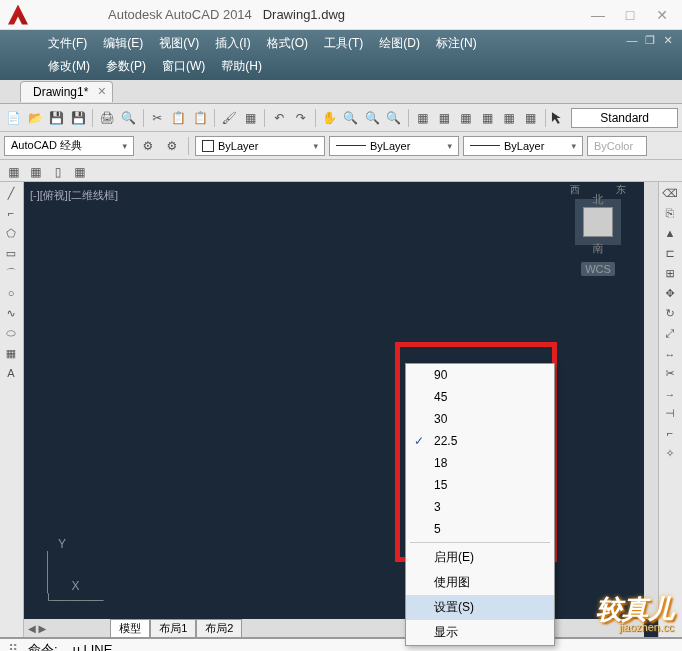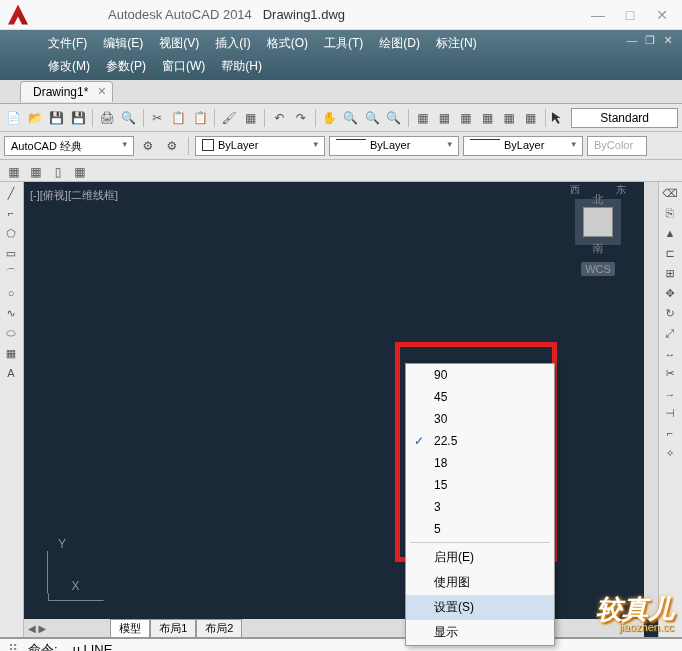--- a/index.html
+++ b/index.html
@@ -21,21 +21,21 @@
     .doc-tab { background: #f5f5f5; padding: 3px 24px 3px 12px; font-size: 12px; border: 1px solid #aaa; border-bottom: none; border-radius: 4px 4px 0 0; position: relative; }
     .tab-close { position: absolute; right: 6px; color: #888; font-size: 11px; cursor: pointer; }
     
     .toolbar-row { background: #e8e8e8; border-bottom: 1px solid #bbb; display: flex; align-items: center; padding: 3px 4px; gap: 2px; height: 28px; }
     .tool-btn { width: 20px; height: 20px; border: 1px solid transparent; display: flex; align-items: center; justify-content: center; cursor: pointer; font-size: 12px; color: #555; }
     .tool-sep { width: 1px; height: 18px; background: #bbb; margin: 0 2px; }
     .style-box { margin-left: auto; border: 1px solid #999; padding: 2px 28px; font-size: 12px; background: #fff; cursor: pointer; }
     .cursor-icon { width: 16px; height: 16px; margin-right: 4px; }
     
     .prop-row { background: #e8e8e8; border-bottom: 1px solid #bbb; display: flex; align-items: center; padding: 3px 4px; gap: 4px; height: 28px; }
-    .prop-select { border: 1px solid #999; padding: 2px 6px; font-size: 11px; background: #fff; display: flex; gap: 4px; cursor: pointer; height: 20px; }
+    .prop-select { border: 1px solid #999; padding: 2px 6px; font-size: 11px; background: #fff; display: flex; align-items: center; gap: 4px; cursor: pointer; height: 20px; }
     .prop-select .arrow { margin-left: auto; font-size: 9px; color: #666; }
     .layer-swatch { width: 12px; height: 12px; background: #fff; border: 1px solid #333; }
     .line-sample { width: 30px; height: 1px; background: #333; }
     
     .small-toolbar { background: #e8e8e8; border-bottom: 1px solid #bbb; display: flex; padding: 2px 4px; gap: 2px; height: 22px; }
     
     .main-area { display: flex; height: 455px; }
     .left-tools { width: 24px; background: #e8e8e8; border-right: 1px solid #bbb; display: flex; flex-direction: column; gap: 2px; padding: 2px; }
     .right-tools { width: 24px; background: #e8e8e8; border-left: 1px solid #bbb; display: flex; flex-direction: column; gap: 2px; padding: 2px; }
     .side-btn { width: 18px; height: 18px; font-size: 11px; color: #555; display: flex; align-items: center; justify-content: center; cursor: pointer; }

